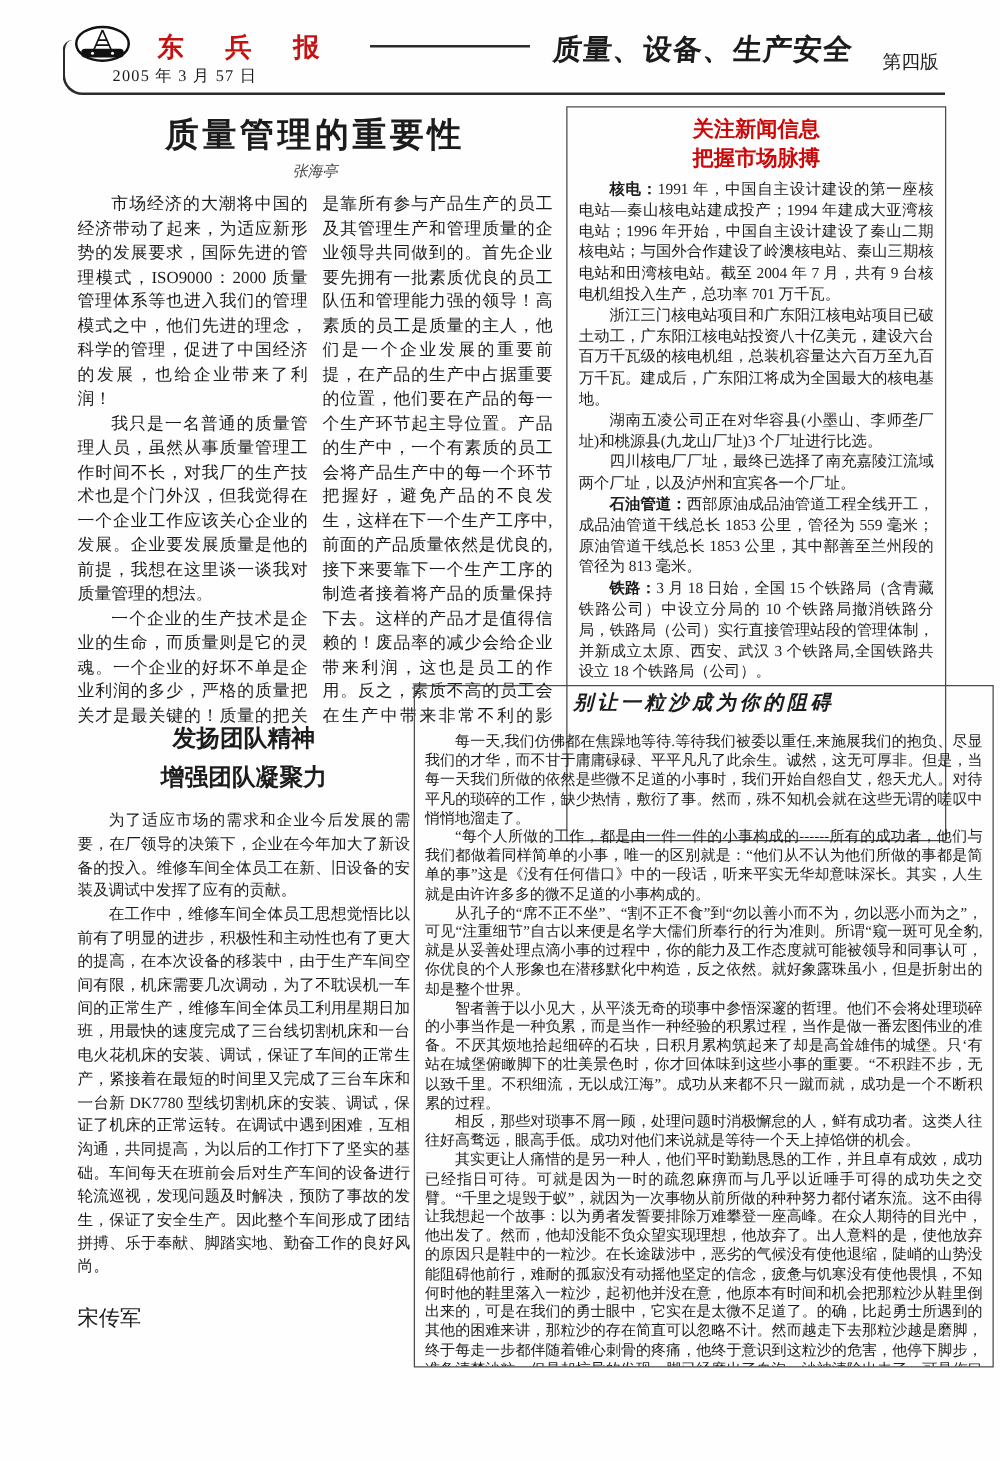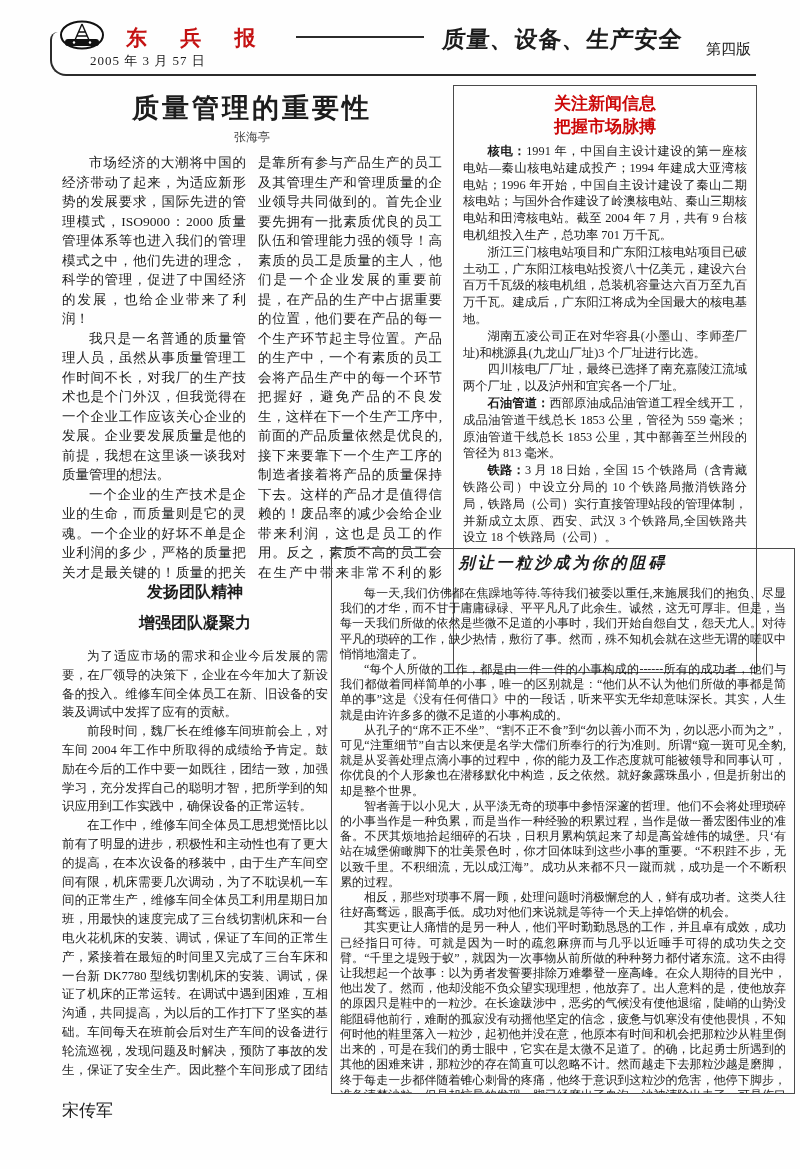--- a/index.html
+++ b/index.html
@@ -30,29 +30,29 @@
   .mast-date { position:absolute; left:90px; top:52px; font-size:13px; letter-spacing:1px; }
   .section-title {
     position:absolute; left:440px; top:24px; width:245px; text-align:center;
     font-size:23px; font-weight:bold; transform:skewX(-6deg);
     letter-spacing:1px; white-space:nowrap;
   }
   .page-no { position:absolute; left:706px; top:40px; font-size:15px; }
   
   .art1 { position:absolute; left:62px; top:90px; width:380px; }
   .art1-title { text-align:center; font-size:27px; font-weight:bold; letter-spacing:3px; }
-  .art1-author { text-align:center; font-size:12px; color:#444; margin:3px 0 7px; }
+  .art1-author { text-align:center; font-size:12px; color:#444; margin:3px 0 7px;font-style:italic; }
   .art1-body {
     height:444px; column-count:2; column-gap:12px; column-fill:auto;
     font-size:13.5px; line-height:19.5px; text-align:justify; overflow:hidden;
   }
   .art1-body p, .art2-body p, .news-body p, .sand-body p { text-indent:2em; margin:0; }
   
   .art2 { position:absolute; left:62px; top:576px; width:266px; }
-  .art2-title { text-align:center; font-size:16px; font-weight:bold; line-height:31px; }
+  .art2-title { text-align:center; font-size:19px; font-weight:bold; line-height:31px; }
   .art2-body { margin-top:9px; font-size:12.5px; line-height:18.8px; text-align:justify; overflow:hidden; max-height:432px; }
   .art2-author { text-align:left; margin-top:20px; font-size:17px; }
   
   .news-box {
     position:absolute; left:453px; top:85px; width:304px; height:588px;
     border:1px solid #4a4a4a; padding:6px 9px 0; overflow:hidden;
   }
   .news-title { color:#cc0808; font-weight:bold; font-size:17px; text-align:center; line-height:23px; }
   .news-body { margin-top:5px; font-size:12.3px; line-height:16.8px; text-align:justify; }
   .news-body b { font-weight:bold; }
@@ -99,21 +99,20 @@
     </div>
   </div>
 
   <div class="art2">
     <div class="art2-title">
       <div>发扬团队精神</div>
       <div>增强团队凝聚力</div>
     </div>
     <div class="art2-body">
       <p>为了适应市场的需求和企业今后发展的需要，在厂领导的决策下，企业在今年加大了新设备的投入。维修车间全体员工在新、旧设备的安装及调试中发挥了应有的贡献。</p>
-      <p>前段时间，魏厂长在维修车间班前会上，对车间 2004 年工作中所取得的成绩给予肯定。鼓励在今后的工作中要一如既往，团结一致，加强学习，充分发挥自己的聪明才智，把所学到的知识应用到工作实践中，确保设备的正常运转。</p>
       <p>在工作中，维修车间全体员工思想觉悟比以前有了明显的进步，积极性和主动性也有了更大的提高，在本次设备的移装中，由于生产车间空间有限，机床需要几次调动，为了不耽误机一车间的正常生产，维修车间全体员工利用星期日加班，用最快的速度完成了三台线切割机床和一台电火花机床的安装、调试，保证了车间的正常生产，紧接着在最短的时间里又完成了三台车床和一台新 DK7780 型线切割机床的安装、调试，保证了机床的正常运转。在调试中遇到困难，互相沟通，共同提高，为以后的工作打下了坚实的基础。车间每天在班前会后对生产车间的设备进行轮流巡视，发现问题及时解决，预防了事故的发生，保证了安全生产。因此整个车间形成了团结拼搏、乐于奉献、脚踏实地、勤奋工作的良好风尚。</p>
 
     </div>
     <div class="art2-author">宋传军</div>
   </div>
 
   <div class="news-box">
     <div class="news-title">
       <div>关注新闻信息</div>
       <div>把握市场脉搏</div>

